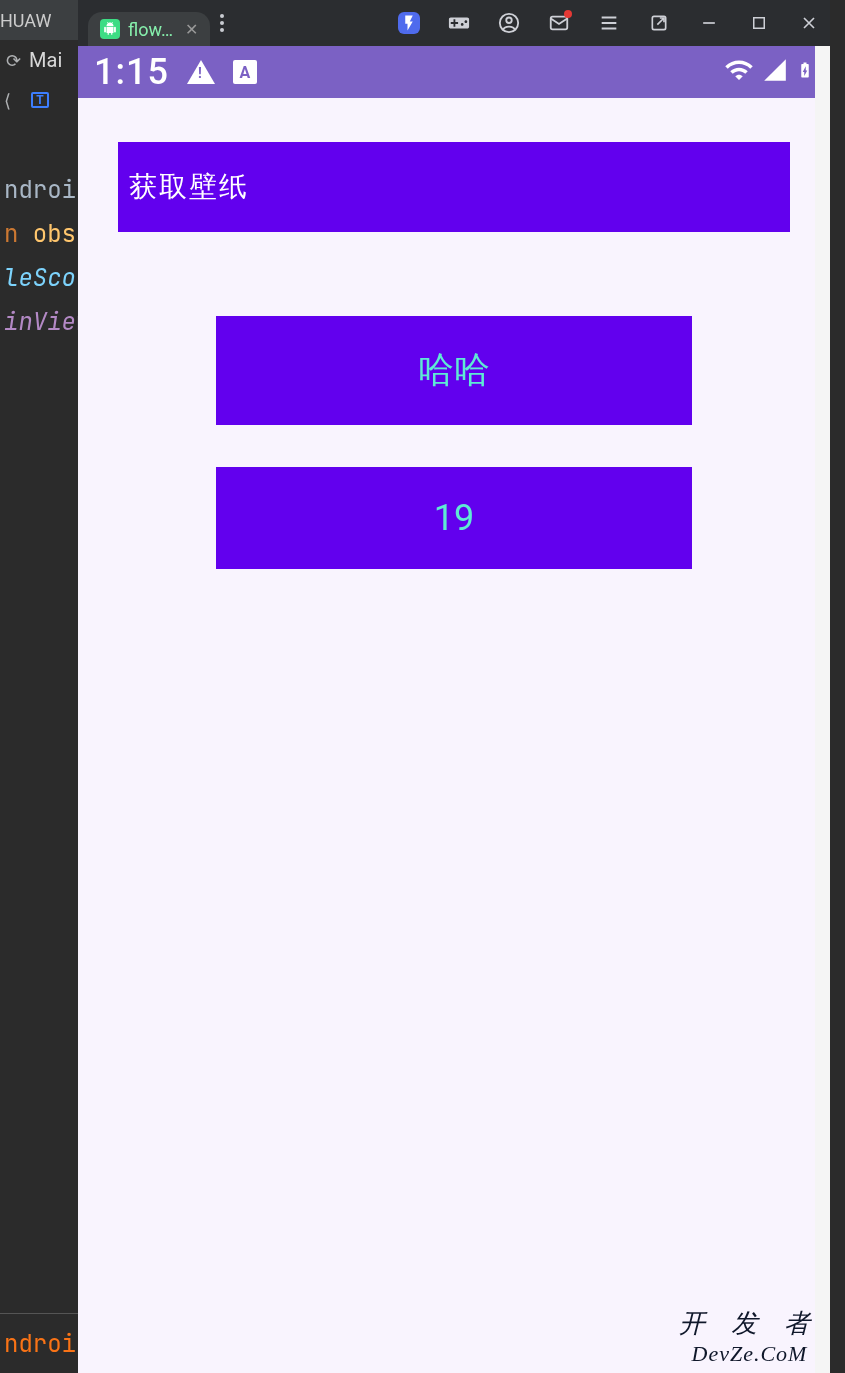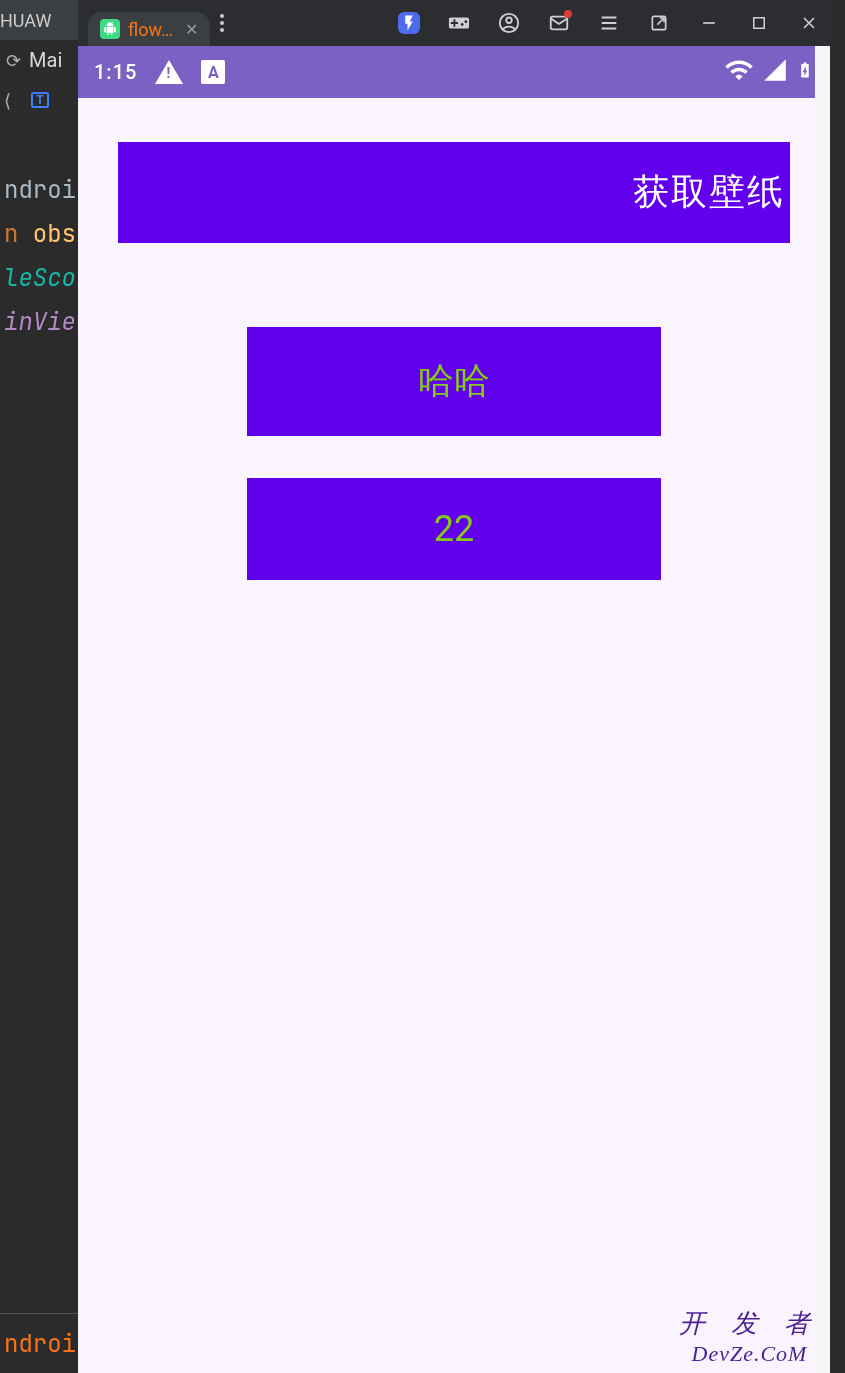--- a/index.html
+++ b/index.html
@@ -55,21 +55,21 @@
       padding: 4px 4px;
       font-family: "JetBrains Mono", Consolas, monospace;
       font-size: 24px;
       line-height: 44px;
       white-space: pre;
       overflow: hidden;
       color: #A9B7C6;
     }
     .code-kw { color: #CC7832; }
     .code-fn { color: #FFC66D; }
-    .code-it { font-style: italic; color: #14b8a6; }
+    .code-it { font-style: italic; color: #7dd3fc; }
     .code-vw { font-style: italic; color: #B389C5; }
     .ide-bottom {
       position: absolute;
       bottom: 0; left: 0;
       height: 60px;
       width: 78px;
       font-family: "JetBrains Mono", Consolas, monospace;
       font-size: 24px;
       color: #f97316;
       padding-left: 4px;
@@ -104,21 +104,21 @@
       padding: 0 12px;
       margin-top: 12px;
     }
     .android-icon {
       width: 20px; height: 20px;
       background: #3DDC84;
       border-radius: 4px;
       display:flex;align-items:center;justify-content:center;
     }
     .android-icon svg { width:14px; height:14px; }
-    .tab-title { color: #f97316; font-size: 18px; }
+    .tab-title { color: #86efac; font-size: 18px; }
     .tab-close { color: #999; font-size:16px; margin-left:4px;}
     .titlebar-spacer { flex: 1; }
     .title-icons { display:flex; gap:28px; align-items:center; color:#CED0D6; }
     .title-icons .ico { width:22px; height:22px; display:flex;align-items:center;justify-content:center;}
     .bolt-badge {
       width:28px;height:28px;background:#4F6BED;border-radius:6px;
       display:flex;align-items:center;justify-content:center;color:#fff;
     }
     .dot-red { position:relative;}
     .dot-red::after{
@@ -140,45 +140,45 @@
       flex-direction:column;
     }
     .status-bar {
       height: 52px;
       background: #7B61C4;
       display:flex;
       align-items:center;
       padding: 0 16px;
       color:#fff;
     }
-    .sb-time { font-size:20px; font-weight:500; letter-spacing:1px;}
+    .sb-time { font-size:36px; font-weight:500; letter-spacing:1px;}
     .sb-icons-left { display:flex; gap:18px; margin-left:18px;}
     .sb-icons-right { margin-left:auto; display:flex; gap:8px; align-items:center;}
     .tri-warn { width:0;height:0;border-left:14px solid transparent;border-right:14px solid transparent;border-bottom:24px solid #fff; position:relative;}
     .tri-warn::after{content:'!';position:absolute;left:-3px;top:5px;color:#7B61C4;font-weight:bold;font-size:14px;}
     .a-box { width:24px;height:24px;background:#fff;color:#7B61C4;font-weight:bold;font-size:16px;display:flex;align-items:center;justify-content:center;border-radius:2px;}
 
     .app-body { flex:1; padding: 44px 40px; display:flex; flex-direction:column; align-items:center; }
     .btn-primary-wide {
       width: 100%;
       background:#6200EE;
       color:#fff;
-      font-size:36px;
-      padding: 26px 5px;
-      text-align:right;
+      font-size:28px;
+      padding: 26px 11px;
+      text-align:left;
       border:none;
       font-weight:400;
       letter-spacing:2px;
     }
     .text-block {
       margin-top: 84px;
       background:#6200EE;
-      color:#84cc16;
+      color:#5eead4;
       font-size:36px;
-      width: 414px;
+      width: 476px;
       padding: 30px 0;
       text-align:center;
     }
     .text-block.second { margin-top: 42px; }
 
     
     .right-strip {
       position: absolute;
       right: 0;
       top: 46px;
@@ -192,21 +192,21 @@
       padding-top:40px;
       line-height:2.8;
     }
 
     .watermark {
       position:absolute;
       right:10px;
       bottom:6px;
       text-align:right;
       font-family: Georgia, serif;
-      color:#4c1d95;
+      color:#0f172a;
       font-style:italic;
     }
     .watermark .l1{font-size:26px;letter-spacing:10px;}
     .watermark .l2{font-size:22px;letter-spacing:1px;text-align:center;}
   </style>
 </head>
 <body>
 
 <div class="ide-left">
   <div class="ide-tab-top">
@@ -322,21 +322,21 @@
           <svg viewBox="0 0 24 24" width="18" height="30" fill="#fff">
               <path d="M15.67 4H14V2h-4v2H8.33C7.6 4 7 4.6 7 5.33v15.33C7 21.4 7.6 22 8.33 22h7.33c.74 0 1.34-.6 1.34-1.33V5.33C17 4.6 16.4 4 15.67 4zM11 20v-5.5H9L13 7v5.5h2L11 20z"></path>
             </svg>
         </span>
       </div>
     </div>
 
     <div class="app-body">
       <button class="btn-primary-wide">获取壁纸</button>
       <div class="text-block">哈哈</div>
-      <div class="text-block second">22</div>
+      <div class="text-block second">19</div>
     </div>
 
     <div class="watermark">
       <div class="l1">开 发 者</div>
       <div class="l2">DevZe.CoM</div>
     </div>
   </div>
 
   <div class="right-strip">按 加 减 全 酯 多 安 设 更</div>
 </div>

